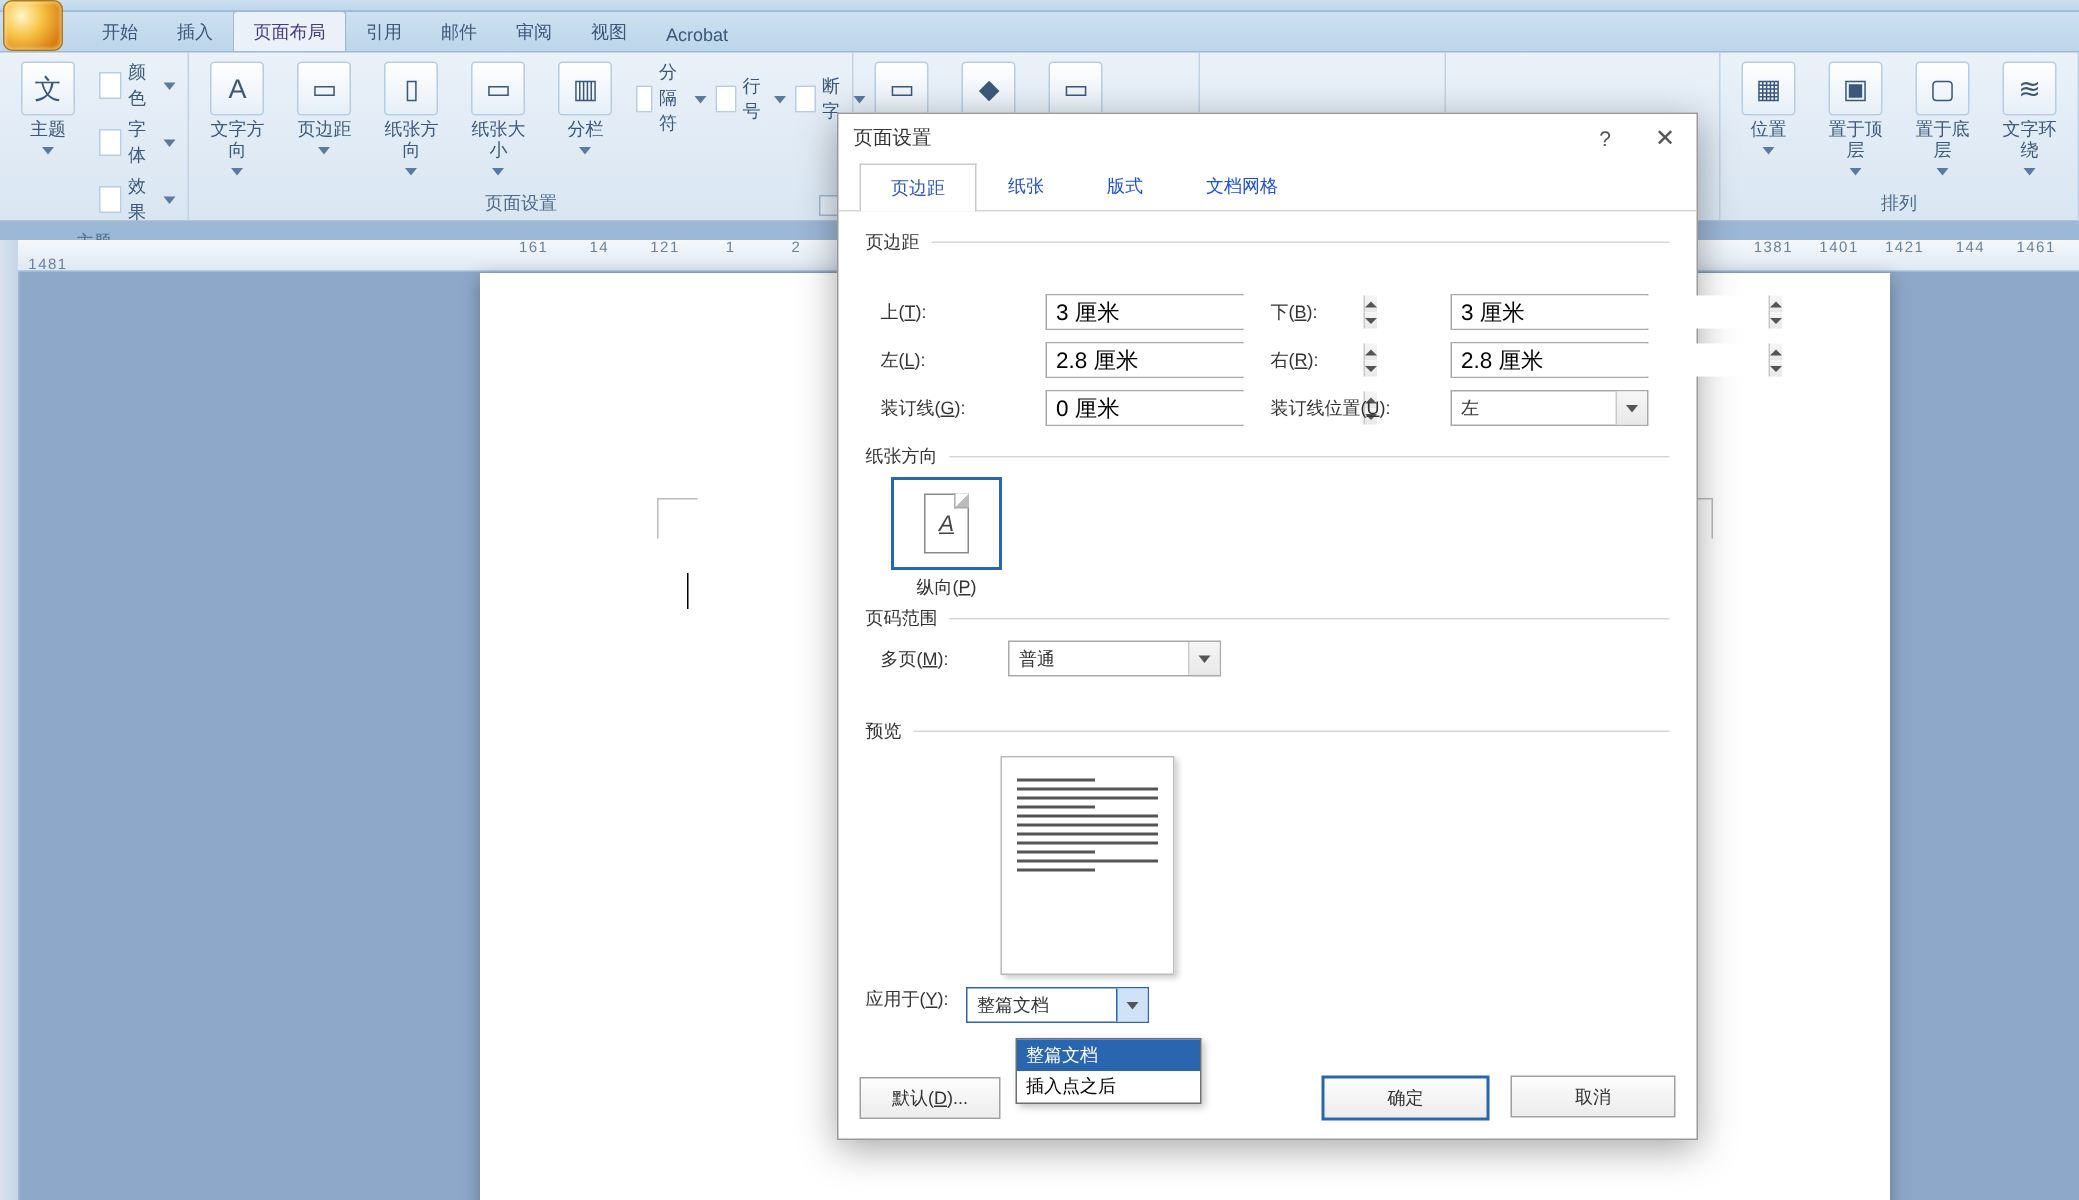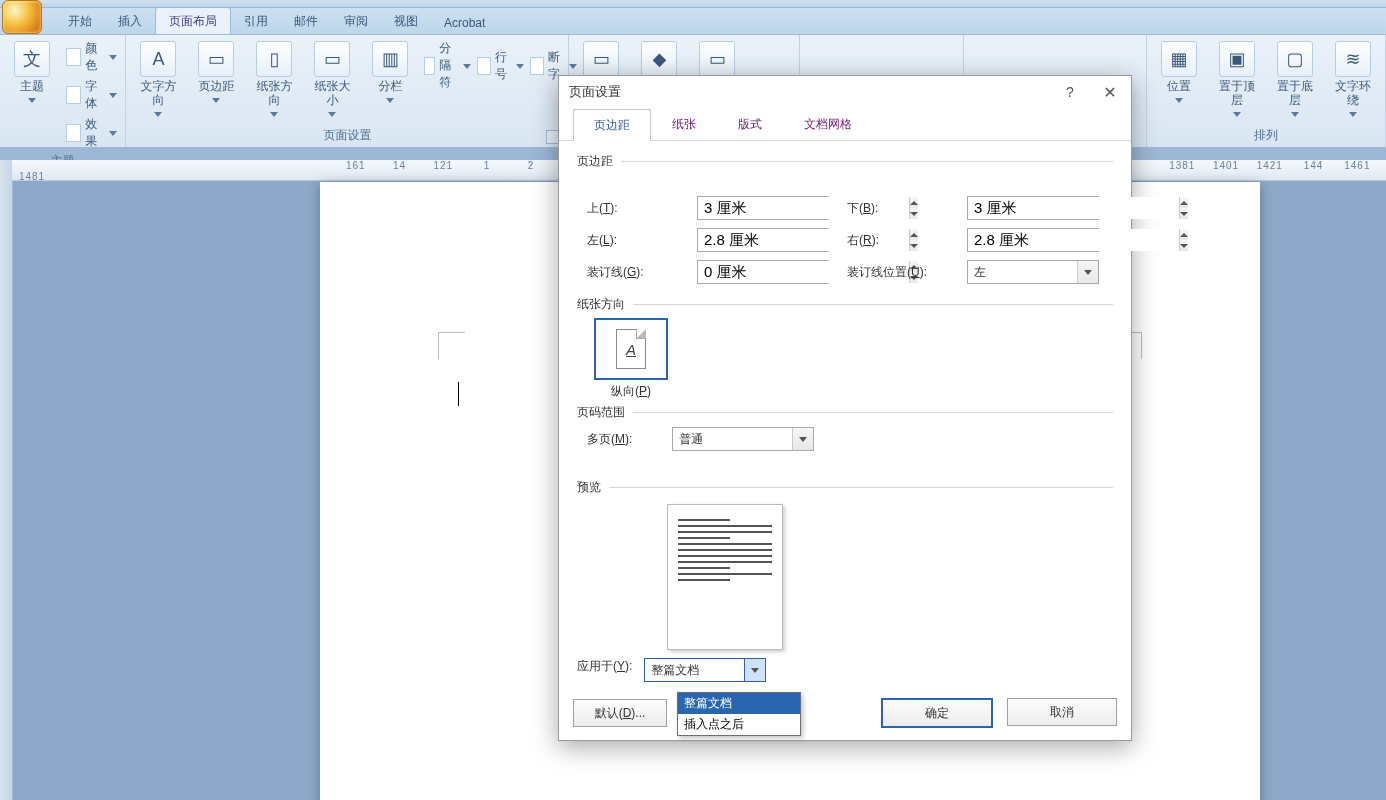--- a/index.html
+++ b/index.html
@@ -40,21 +40,21 @@
   .page .corner.tr { right:118px; top:150px; border-right:1px solid #bcbcbc; border-top:1px solid #bcbcbc;}
   .cursor { position:absolute; left:138px; top:200px; width:1px; height:24px; background:#000; }
   .dialog { position:absolute; left:558px; top:75px; width:572px; background:#fff; border:1px solid #9a9a9a; box-shadow:0 6px 24px rgba(0,0,0,.35); font-size:12px; color:#333;}
   .dlg-title { display:flex; align-items:center; justify-content:space-between; padding:6px 10px; }
   .dlg-title .t { font-size:13px; color:#333; }
   .dlg-title .btns { display:flex; gap:18px; }
   .dlg-title .helpbtn, .dlg-title .closebtn { width:22px; height:20px; display:flex; align-items:center; justify-content:center; color:#555; font-size:14px; }
   .dlg-title .closebtn { font-size:16px; }
 
   .dlg-tabs { display:flex; border-bottom:1px solid #d6d6d6; padding:0 14px; gap:0; }
-  .dlg-tab { padding:7px 20px; border:1px solid transparent; border-bottom:none; color:#701a75; }
+  .dlg-tab { padding:7px 20px; border:1px solid transparent; border-bottom:none; color:#1d4ed8; }
   .dlg-tab.active { border-color:#c9c9c9; background:#fff; position:relative; top:1px; color:#3158a8; }
 
   .dlg-body { padding:10px 18px 8px; width:536px;}
   .section-title { color:#333; margin:2px 0 6px; display:flex; align-items:center; gap:8px; }
   .section-title .line { flex:1; height:1px; background:#d6d6d6; }
 
   .grid2 { display:grid; grid-template-columns: 110px 150px 120px 150px; row-gap:8px; align-items:center;margin-top:26px; }
   .fld-label { color:#333; }
   .mn { text-decoration:underline; }
 
@@ -86,21 +86,21 @@
   .preview-box { width:94px; height:124px; border:1px solid #bbb; box-shadow:2px 2px 4px rgba(0,0,0,.2); margin:8px 0 8px 90px; padding:10px 10px; }
   .preview-box .ln { height:2px; background:#555; margin:4px 0; }
   .preview-box .ln.short { width:55%; }
 
   .applyrow { display:flex; align-items:flex-start; gap:12px; margin-top:6px; position:relative;}
   .dropdown-open { position:absolute; left:677px; top:692px; width:122px; border:1px solid #6f6f6f; background:#fff; box-shadow:2px 2px 5px rgba(0,0,0,.25); z-index:60;}
   .dropdown-open .opt { padding:2px 6px; }
   .dropdown-open .opt.sel { background:#2a66b0; color:#fff; }
 
   .dlg-footer { display:flex; justify-content:space-between; align-items:center; padding:8px 14px 12px; }
-  .btn { min-width:92px; height:26px; border:1px solid #a0a0a0; background:linear-gradient(#fdfdfd,#ececec); display:flex; align-items:center; justify-content:center; }
+  .btn { min-width:92px; height:26px; border:1px solid #a0a0a0; background:linear-gradient(#fdfdfd,#ececec); display:flex; align-items:center; justify-content:center;margin-top:19px; }
   .btn.primary { border:2px solid #2a66b0; }
 
   .ruler-num { display:inline-block; width:40px; text-align:center; }
 </style>
 </head>
 <body>
 
 <div class="window">
   <div class="titlebar"></div>
   <div class="office-btn"></div>

